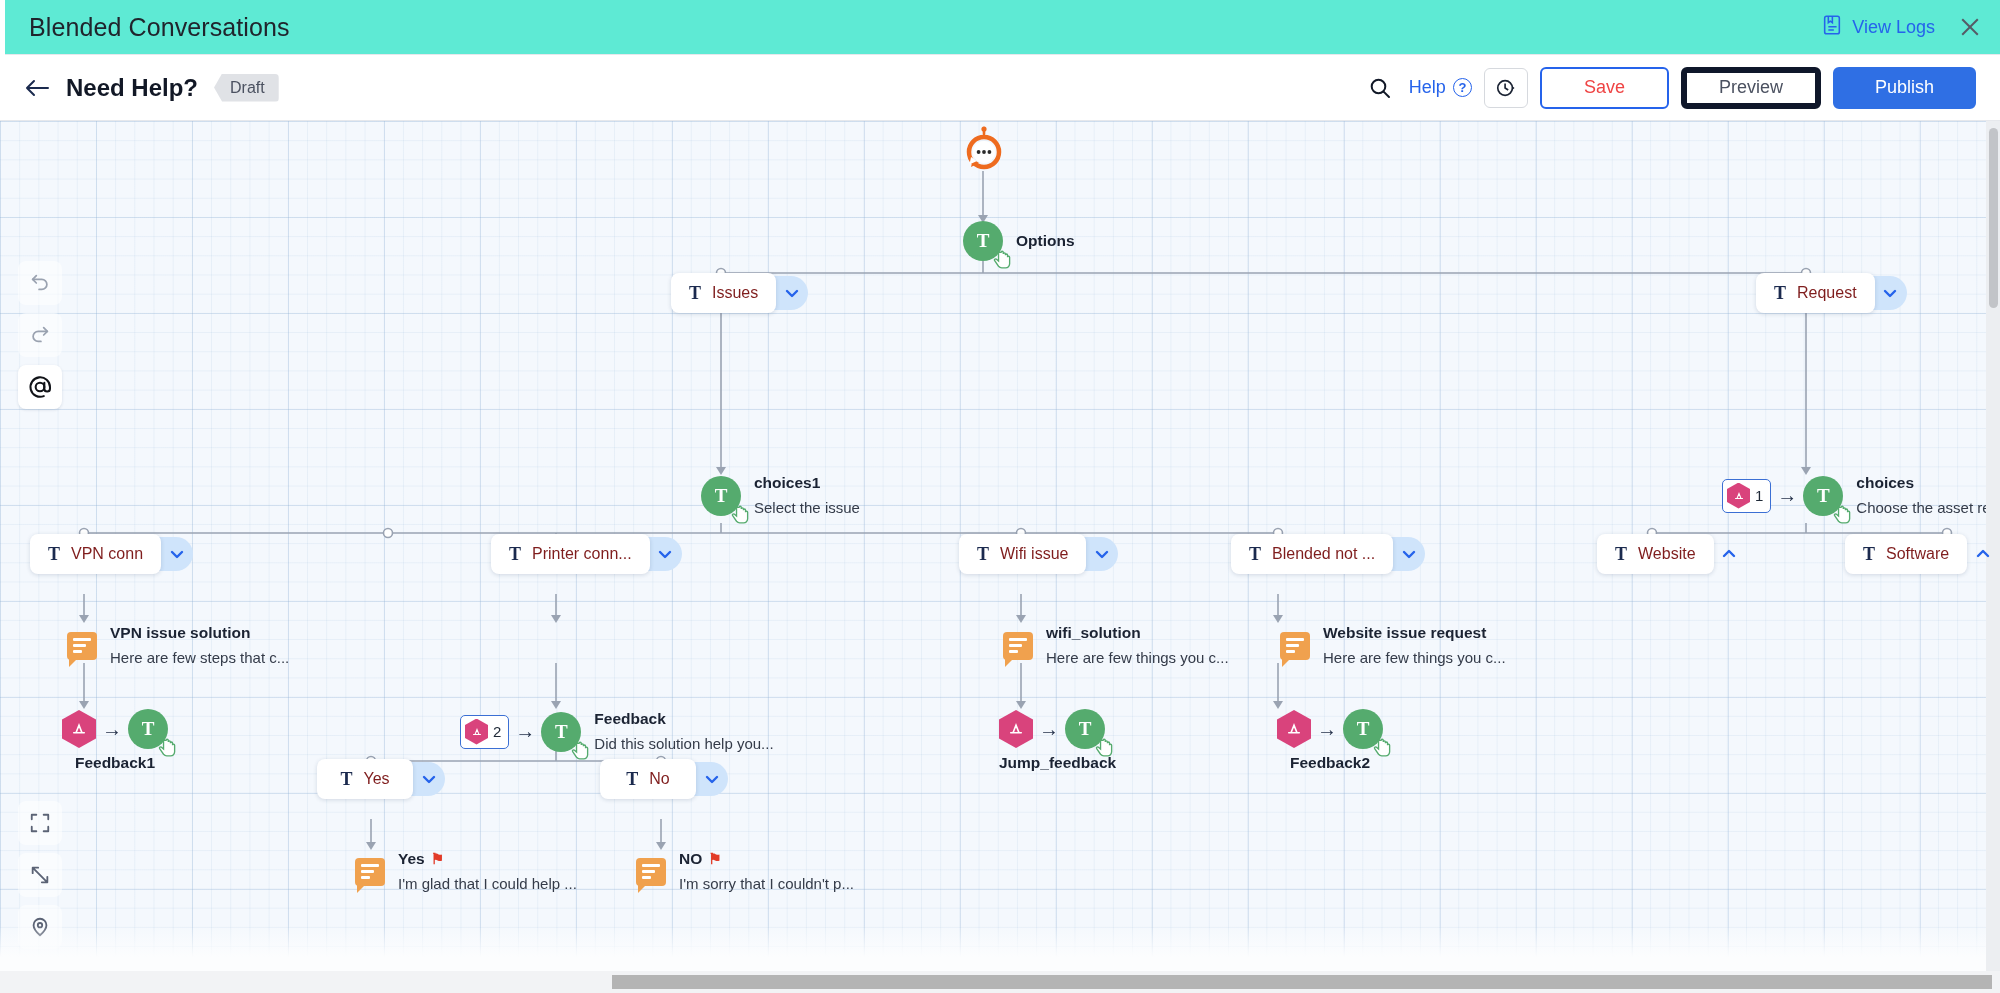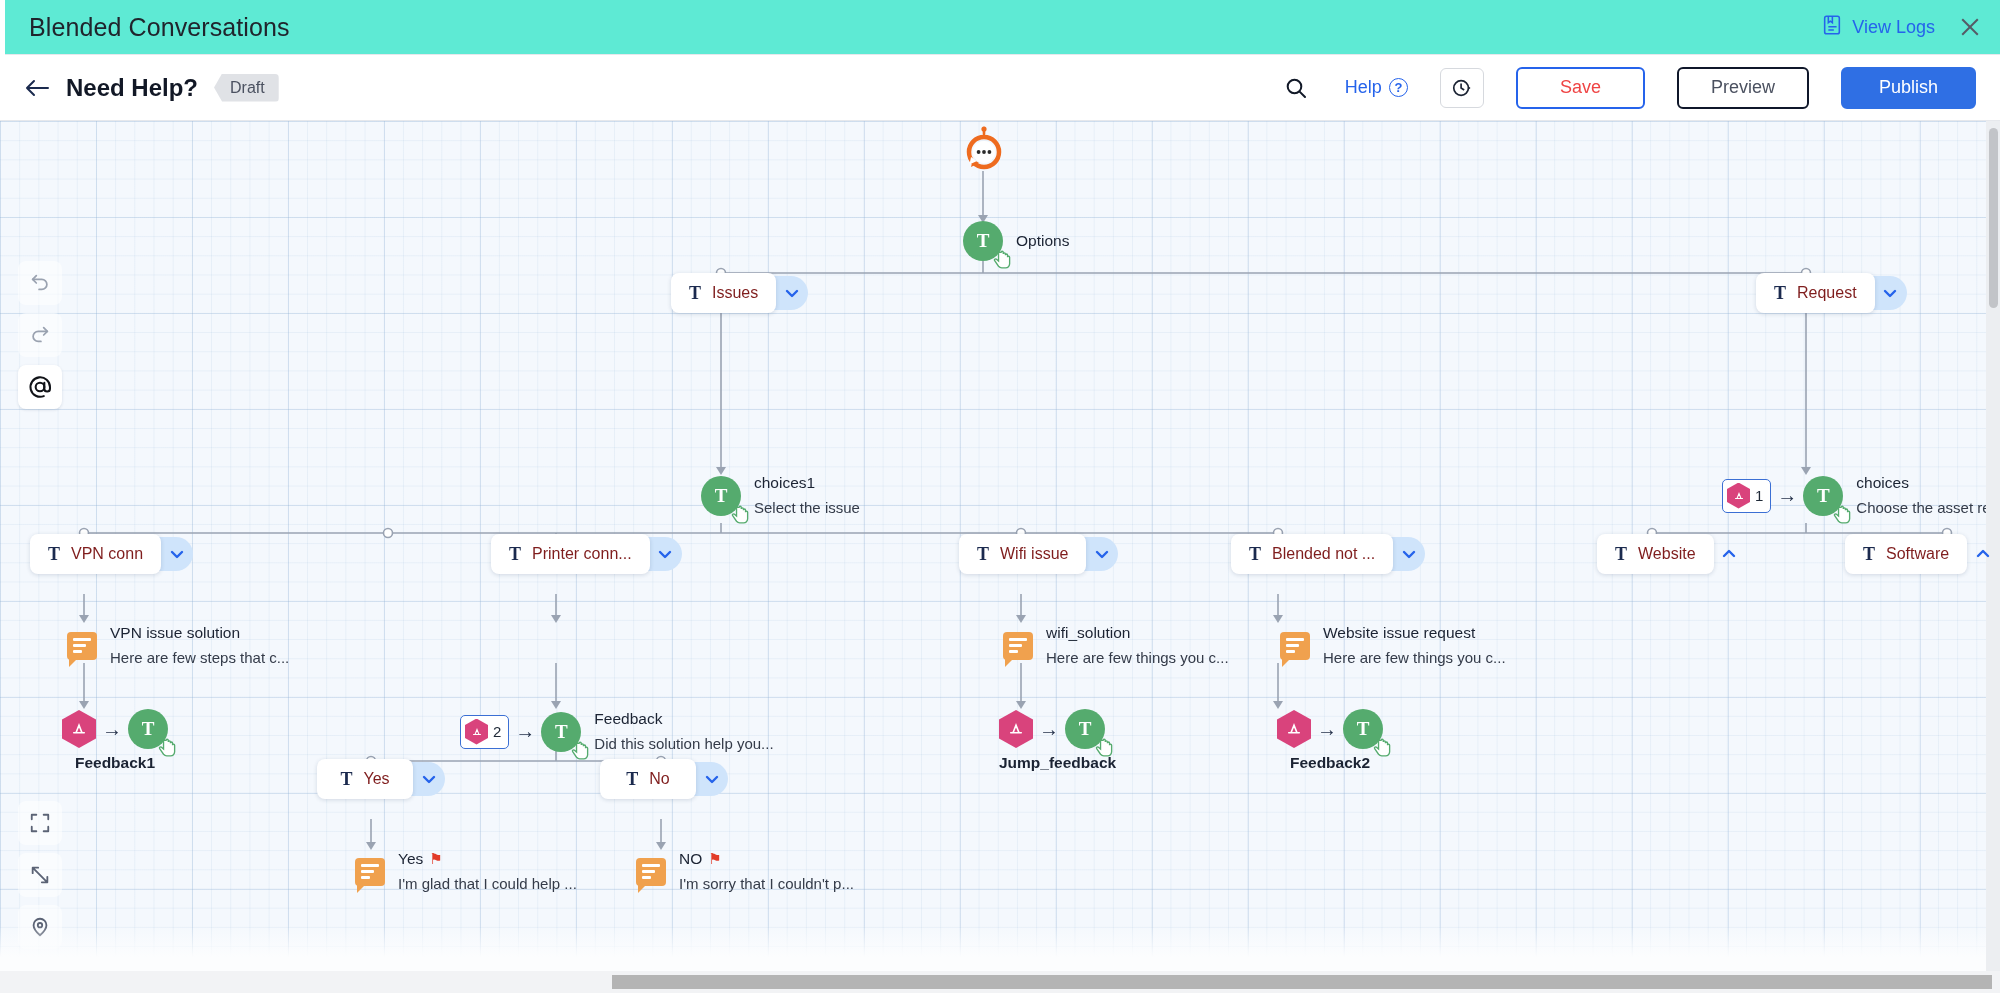--- a/index.html
+++ b/index.html
@@ -58,21 +58,21 @@
     margin-left: 14px; font-size: 24px; font-weight: 700; color: #121826;
   }
   .draft-badge {
     margin-left: 16px;
     background: #e0e2e6; color: #4b5160;
     font-size: 16px; padding: 5px 14px 5px 16px;
     border-radius: 4px;
     clip-path: polygon(8px 0, 100% 0, 100% 100%, 8px 100%, 0 50%);
   }
   .sub-right {
-    margin-left: auto; display: flex; align-items: center; gap: 32px;
+    margin-left: auto; display: flex; align-items: center; gap: 12px;
     padding-right: 24px;
   }
   .icon-btn-plain {
     width: 34px; height: 34px; display: flex; align-items: center;
     justify-content: center; cursor: pointer;
   }
   .help-link {
     display: flex; align-items: center; gap: 7px;
     color: #2563eb; font-size: 18px; cursor: pointer;
   }
@@ -82,21 +82,21 @@
     color: #2563eb; font-weight: 700;
   }
   .ghost-sq {
     width: 44px; height: 40px; border: 1px solid #d6d9de; border-radius: 6px;
     display: flex; align-items: center; justify-content: center; cursor: pointer;
     background: #fff;
   }
   .btn {
     height: 42px; padding: 0 30px; border-radius: 6px; font-size: 18px;
     display: flex; align-items: center; justify-content: center; cursor: pointer;
-    background: #fff; border: 2px solid #0f172a; color: #4b5160;
+    background: #fff; border: 6px solid #0f172a; color: #4b5160;
   }
   .btn.save { border: 2px solid #2563eb; color: #ef4444; padding: 0 42px; }
   .btn.preview { padding: 0 32px; }
   .btn.publish { background: #2f6fe4; border-color: #2f6fe4; color: #fff; padding: 0 36px; }
 
   
   .canvas {
     position: absolute; left: 0; top: 121px; width: 2000px; height: 850px;
     background-color: #f4f8fd;
     background-image:
@@ -211,21 +211,21 @@
   .badge-box {
     border: 1.5px solid #3b6fd4; border-radius: 5px; background: #fff;
     display: flex; align-items: center; gap: 5px; padding: 3px 7px 3px 4px;
     cursor: pointer;
   }
   .badge-box .cnt { font-size: 15px; color: #1f2937; font-weight: 400; }
 
   .arrow-g { font-size: 20px; color: #243049; margin: 0 6px; }
 
   .node-texts { margin-left: 13px; line-height: 1.35; }
-  .node-title { font-size: 15.5px; font-weight: 400; color: #1b2333; white-space: nowrap; }
+  .node-title { font-size: 15.5px; font-weight: 700; color: #1b2333; white-space: nowrap; }
   .node-sub { font-size: 15px; color: #343b49; white-space: nowrap; margin-top: 4px; }
   .node-caption {
     font-size: 15.5px; font-weight: 700; color: #1b2333;
     text-align: center; margin-top: 5px; white-space: nowrap;
   }
   .flag { color: #e23b28; font-size: 15px; margin-left: 6px; }
   .row { display: flex; align-items: center; }
 </style>
 </head>
 <body>

